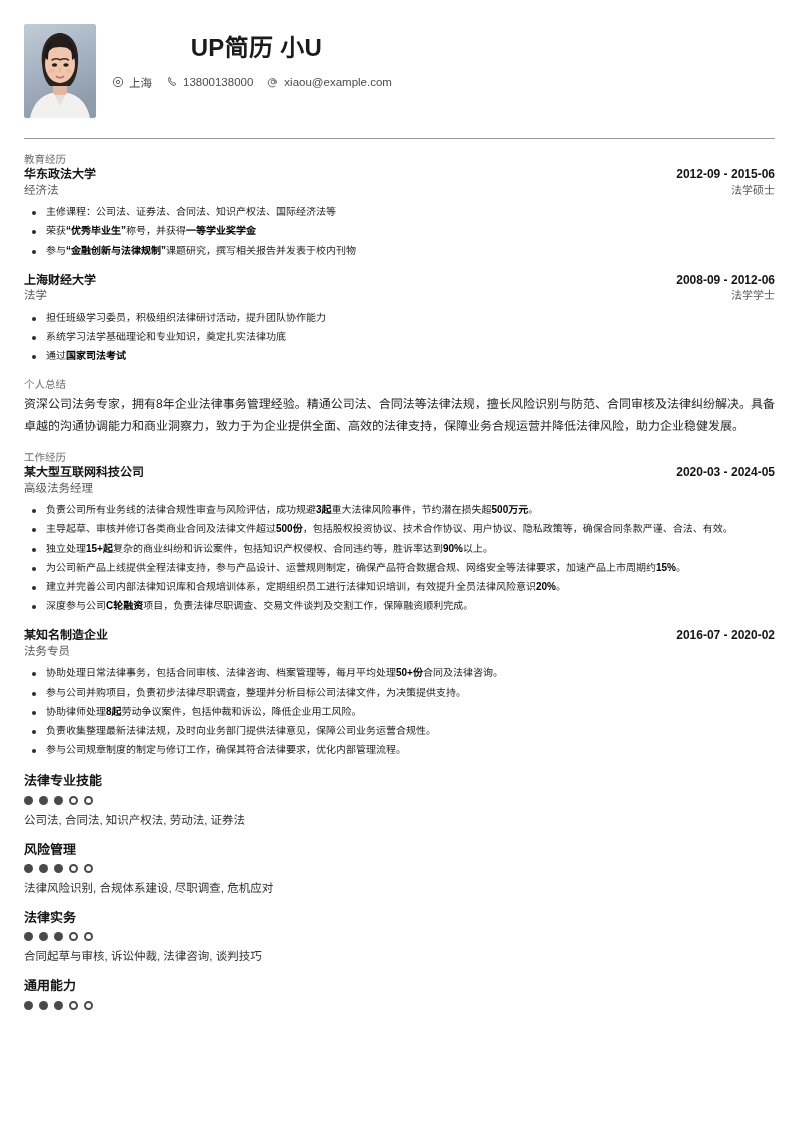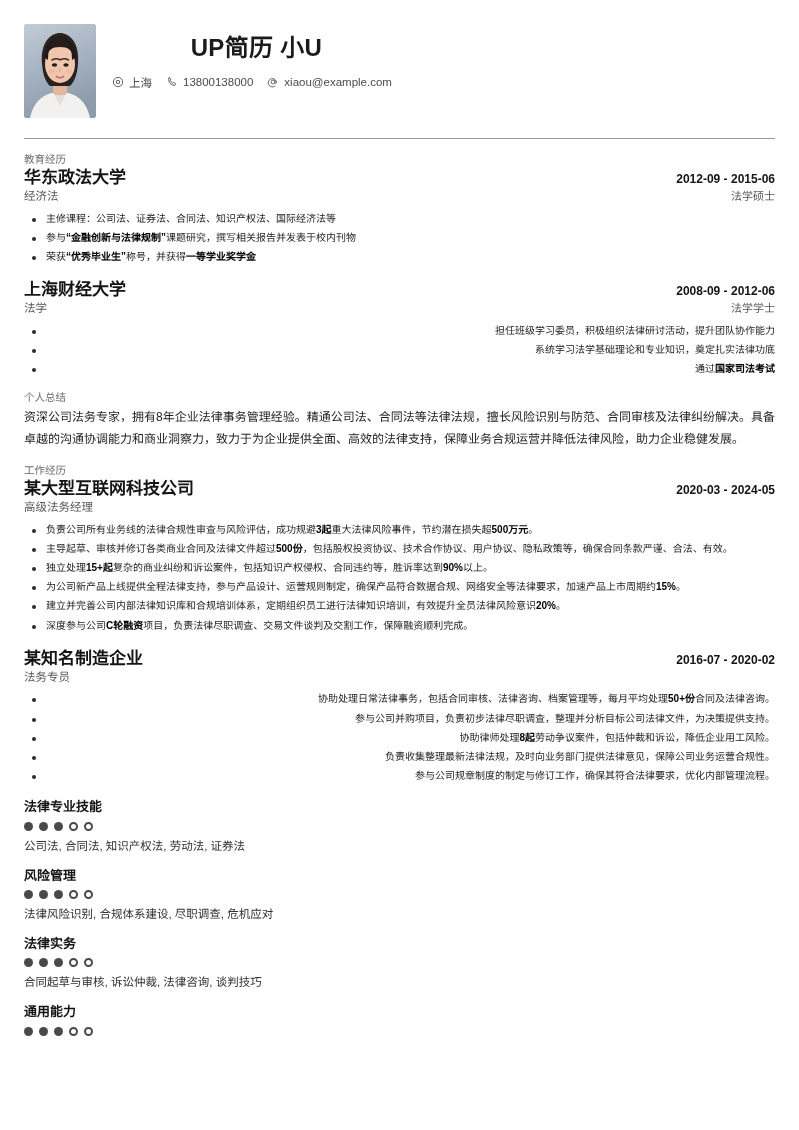--- a/index.html
+++ b/index.html
@@ -83,30 +83,30 @@
   
   .section { margin-top: 14px; }
   .section-label {
     font-size: 10.5px;
     color: #6d6d6d;
     line-height: 1.25;
     margin-bottom: 1px;
   }
 
   .entry { margin-bottom: 2px; }
-  .entry + .entry { margin-top: 14px; text-align: right; }
+  .entry + .entry { margin-top: 14px; }
 
   .entry-head {
     display: flex;
     justify-content: space-between;
     align-items: baseline;
     gap: 20px;
   }
   .entry-title {
-    font-size: 17px;
+    font-size: 12px;
     font-weight: 700;
     color: #141414;
     line-height: 1.3;
   }
   .entry-date {
     font-size: 12px;
     font-weight: 700;
     color: #141414;
     white-space: nowrap;
     line-height: 1.3;
@@ -280,22 +280,22 @@
       <div class="entry-head">
         <span class="entry-title">华东政法大学</span>
         <span class="entry-date">2012-09 - 2015-06</span>
       </div>
       <div class="entry-sub">
         <span class="entry-subtitle">经济法</span>
         <span class="entry-meta">法学硕士</span>
       </div>
       <ul class="bullets">
           <li>主修课程：公司法、证券法、合同法、知识产权法、国际经济法等</li>
+          <li>荣获<b>“优秀毕业生”</b>称号，并获得<b>一等学业奖学金</b></li>
           <li>参与<b>“金融创新与法律规制”</b>课题研究，撰写相关报告并发表于校内刊物</li>
-          <li>荣获<b>“优秀毕业生”</b>称号，并获得<b>一等学业奖学金</b></li>
         </ul>
     </div>
 
     <div class="entry">
       <div class="entry-head">
         <span class="entry-title">上海财经大学</span>
         <span class="entry-date">2008-09 - 2012-06</span>
       </div>
       <div class="entry-sub">
         <span class="entry-subtitle">法学</span>

